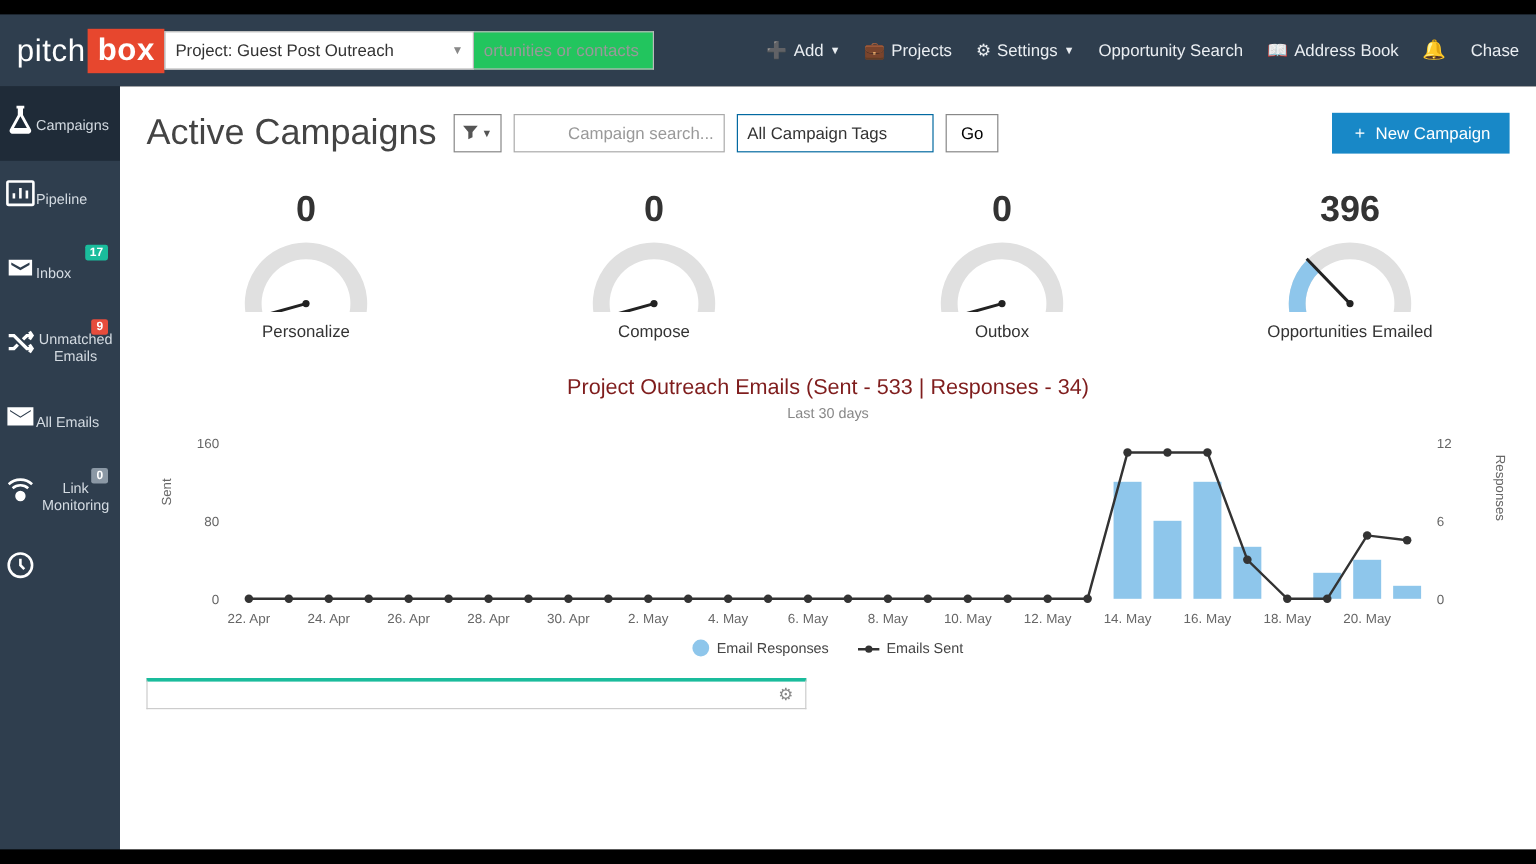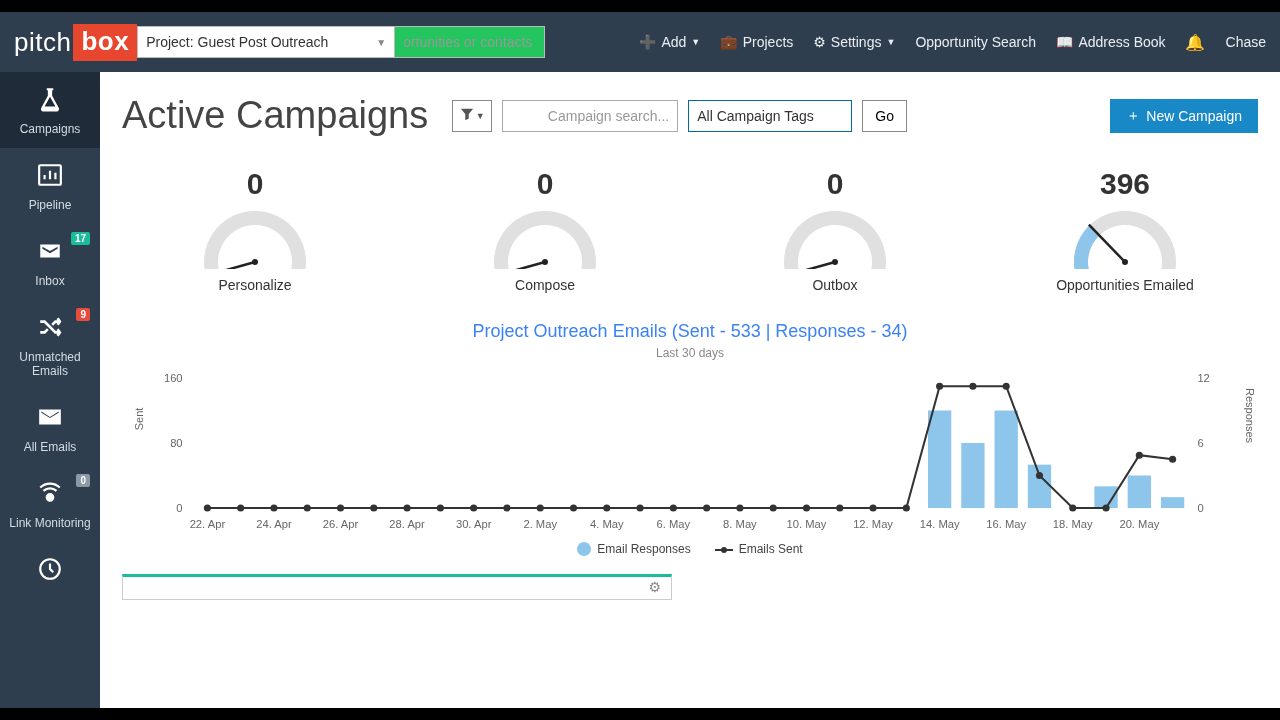--- a/index.html
+++ b/index.html
@@ -13,47 +13,47 @@
 .logo .box { background: #e7472e; padding: 2px 8px 4px 8px; font-weight: 600; margin-left: 2px; }
 .project-select { background: #fff; color: #333; border: 1px solid #bbb; height: 32px; width: 258px; display: flex; align-items: center; padding: 0 8px; font-size: 14px; cursor: pointer; }
 .project-select .caret { margin-left: auto; color: #888; font-size: 10px; }
 .search-input { height: 32px; width: 150px; border: 1px solid #bbb; border-left: none; padding: 0 8px; font-size: 14px; background: #22c55e; color: #333; }
 .top-nav { margin-left: auto; display: flex; align-items: center; gap: 20px; font-size: 14px; }
 .top-nav .item { color: #eaeef2; cursor: pointer; display: flex; align-items: center; gap: 5px; white-space: nowrap; }
 .top-nav .caret-sm { font-size: 9px; }
 
 
 .sidebar { position: absolute; top: 72px; left: 0; width: 100px; bottom: 12px; background: #2f3e4e; color: #d4dbe2; overflow: hidden; }
-.sidebar .s-item { display: flex; flex-direction: column; align-items: center; padding: 14px 4px 12px 4px; font-size: 12px; cursor: pointer; position: relative; text-align: center; }
+.sidebar .s-item { display: flex; flex-direction: row; align-items: center; padding: 14px 4px 12px 4px; font-size: 12px; cursor: pointer; position: relative; text-align: center; }
 .sidebar .s-item.active { background: #1f2b38; }
 .sidebar .s-icon { font-size: 26px; margin-bottom: 6px; color: #fff; line-height: 1; }
 .sidebar .badge { position: absolute; top: 8px; right: 10px; background: #1abc9c; color: #fff; font-size: 10px; padding: 1px 4px; border-radius: 2px; font-weight: 600; }
 .sidebar .badge.red { background: #e74c3c; }
 .sidebar .badge.grey { background: #8b98a5; }
 
 
 .main { position: absolute; top: 72px; left: 100px; right: 0; bottom: 12px; background: #fff; overflow: hidden; }
 .header-row { display: flex; align-items: center; padding: 22px 22px 6px 22px; gap: 10px; }
-.page-title { font-size: 38px; font-weight: 300; color: #444; margin-right: 14px; }
+.page-title { font-size: 30px; font-weight: 300; color: #444; margin-right: 4px; }
 .filter-btn { border: 1px solid #888; background: #fff; height: 32px; width: 40px; display: flex; align-items: center; justify-content: center; cursor: pointer; color: #555; }
 .camp-search { border: 1px solid #aaa; height: 32px; width: 176px; padding: 0 8px; font-size: 14px; text-align: right; }
 .tag-select { border: 1px solid #0369a1; height: 32px; width: 164px; padding: 0 8px; font-size: 14px; display: flex; align-items: center; cursor: pointer; background: #fff; }
 .go-btn { border: 1px solid #888; background: #fff; height: 32px; padding: 0 12px; cursor: pointer; font-size: 14px; }
 .new-camp-btn { margin-left: auto; background: #1888c7; color: #fff; border: none; height: 34px; padding: 0 16px; font-size: 14px; cursor: pointer; display: flex; align-items: center; gap: 6px; }
 
 
 .gauges { display: flex; justify-content: space-around; padding: 24px 10px 8px 10px; }
 .gauge { display: flex; flex-direction: column; align-items: center; width: 200px; }
 .gauge .value { font-size: 30px; font-weight: 700; color: #333; margin-bottom: 6px; }
 .gauge .label { font-size: 14px; color: #333; margin-top: 8px; }
 .gauge svg { width: 110px; height: 62px; }
 
 
 .chart-section { padding: 20px 30px 0 30px; }
-.chart-title { text-align: center; font-size: 18px; color: #3b82f6; }
+.chart-title { text-align: center; font-size: 18px; color: #7f1d1d; }
 .chart-subtitle { text-align: center; font-size: 12px; color: #888; margin-top: 4px; margin-bottom: 8px; }
 .chart-wrap { position: relative; height: 170px; margin: 0 20px; }
 .axis-label-left { position: absolute; left: -22px; top: 45px; transform: rotate(-90deg); font-size: 11px; color: #666; }
 .axis-label-right { position: absolute; right: -26px; top: 20px; writing-mode: vertical-rl; font-size: 11px; color: #666; }
 .legend { display: flex; justify-content: center; gap: 24px; font-size: 12px; color: #444; margin-top: 4px; }
 .legend .item { display: flex; align-items: center; gap: 6px; }
 .legend .swatch { width: 14px; height: 14px; border-radius: 50%; }
 .legend .swatch.bar { background: #8ec6eb; }
 .legend .swatch.line { width: 18px; height: 10px; }
 

